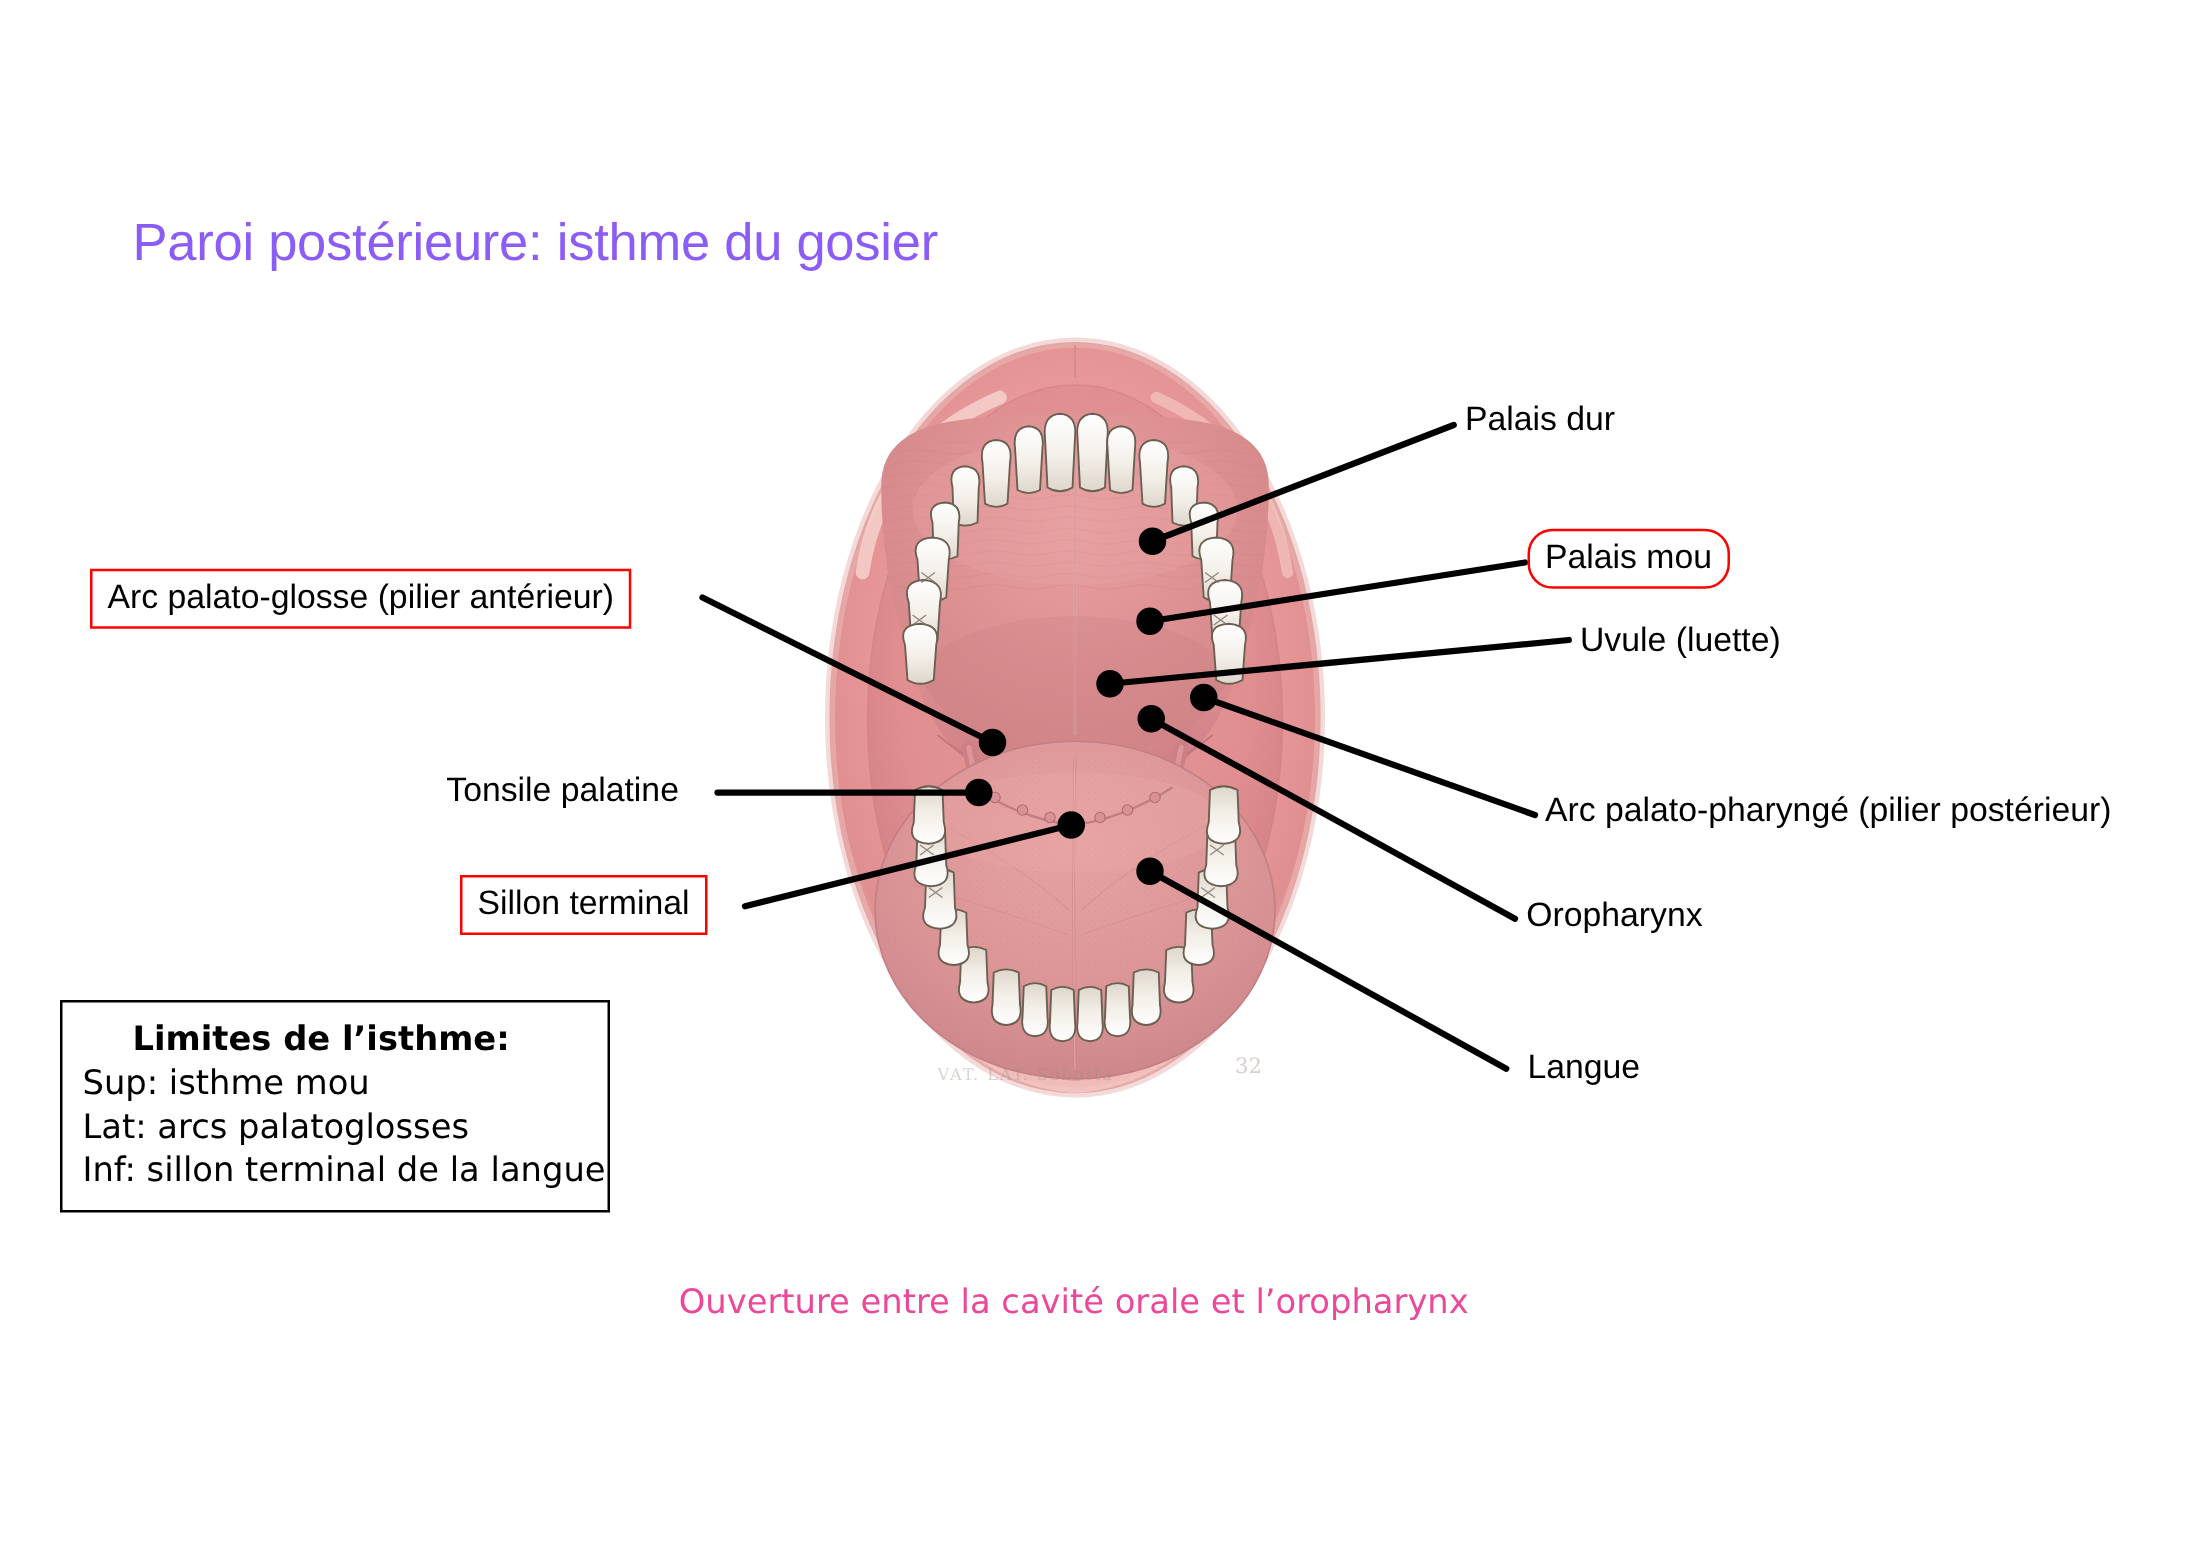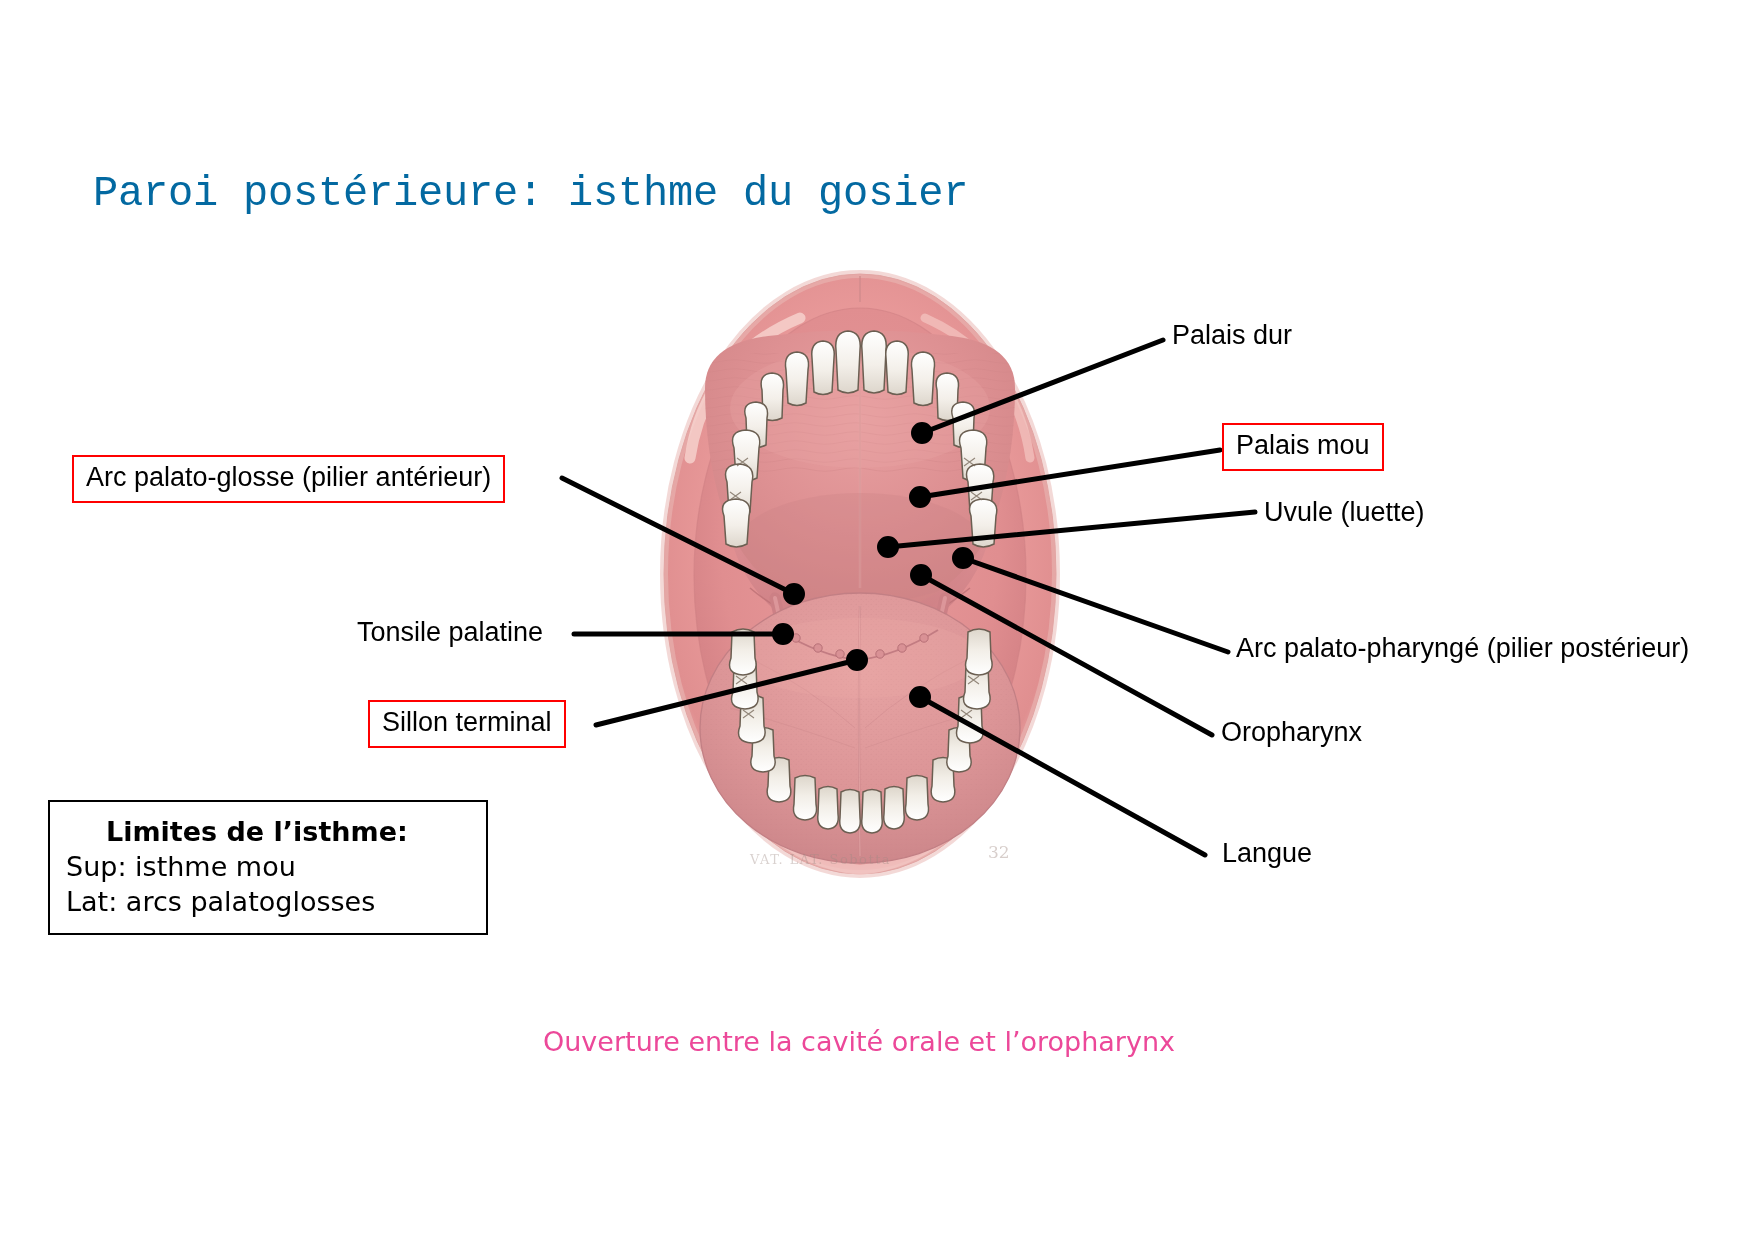--- a/index.html
+++ b/index.html
@@ -13,27 +13,27 @@
     height: 1241px;
     background: #ffffff;
     overflow: hidden;
     font-family: "Liberation Sans", sans-serif;
     color: #000000;
   }
 
   
   #slide-title {
     position: absolute;
-    left: 93px;
+    left: 106px;
     top: 170px;
-    font-family: Liberation Mono, monospace;
+    font-family: Liberation Sans, sans-serif;
     font-size: 42px;
     font-weight: 400;
     letter-spacing: -0.2px;
-    color: #0369a1;
+    color: #8b5cf6;
     white-space: nowrap;
   }
 
   
   #anatomy-figure {
     position: absolute;
     left: 600px;
     top: 258px;
     width: 520px;
     height: 640px;
@@ -347,37 +347,38 @@
       <line x1="574" y1="634" x2="783" y2="634"></line>
       <circle cx="783" cy="634" r="8.5"></circle>
 
       <line x1="596" y1="725" x2="857" y2="660"></line>
       <circle cx="857" cy="660" r="8.5"></circle>
     </g>
   </svg>
 
   <div class="label" style="left:1172px; top:320px;">Palais dur</div>
 
-  <div class="label boxed" style="left:1222px; top:423px;">Palais mou</div>
+  <div class="label boxed" style="left:1222px; top:423px;border-radius:20px;">Palais mou</div>
 
   <div class="label" style="left:1264px; top:497px;">Uvule (luette)</div>
 
   <div class="label" style="left:1236px; top:633px;">Arc palato-pharyngé (pilier postérieur)</div>
 
   <div class="label" style="left:1221px; top:717px;">Oropharynx</div>
 
   <div class="label" style="left:1222px; top:838px;">Langue</div>
 
   <div class="label boxed" style="left:72px; top:455px;">Arc palato-glosse (pilier antérieur)</div>
 
   <div class="label" style="left:357px; top:617px;">Tonsile palatine</div>
 
   <div class="label boxed" style="left:368px; top:700px;">Sillon terminal</div>
 
   <div id="limits-panel">
     <div class="panel-title">Limites de l’isthme:</div>
     <div>Sup: isthme mou</div>
     <div>Lat: arcs palatoglosses</div>
+    <div>Inf: sillon terminal de la langue</div>
   </div>
 
   <div id="figure-caption">Ouverture entre la cavité orale et l’oropharynx</div>
 
 </div>
 
 </body></html>

